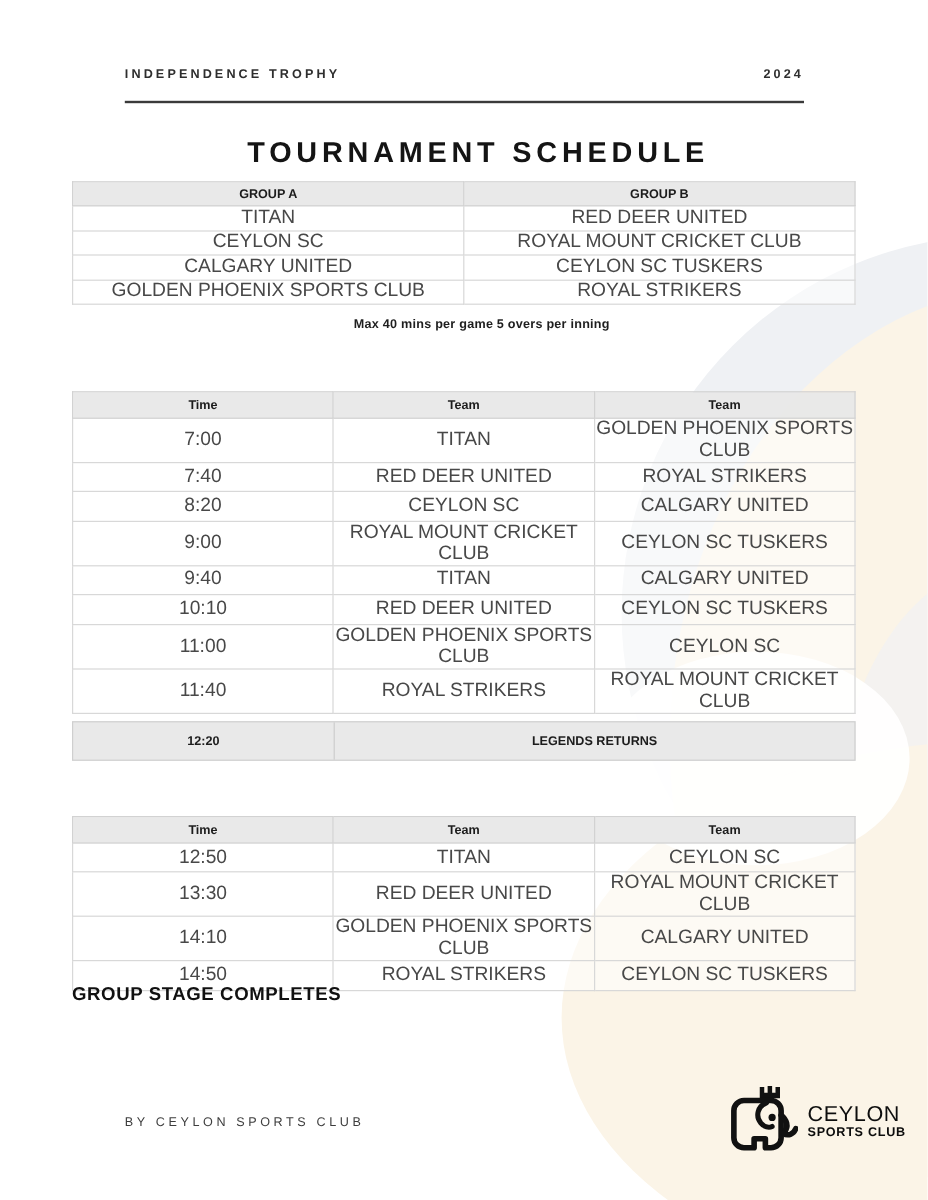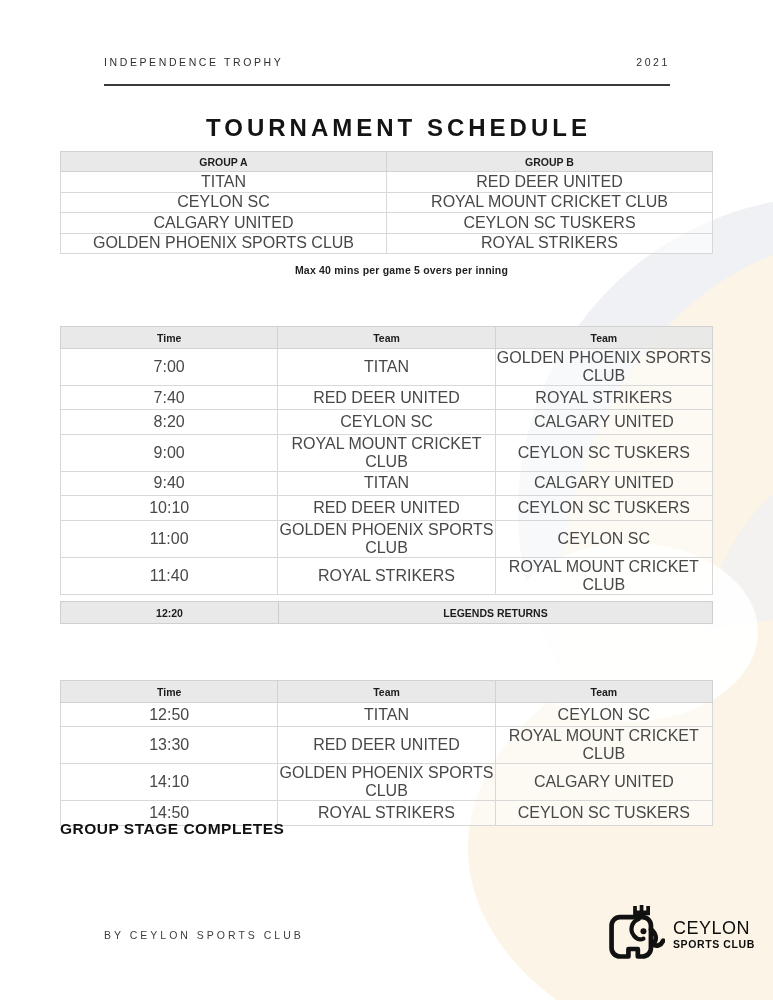--- a/index.html
+++ b/index.html
@@ -12,21 +12,21 @@
   .wm { position:absolute; border-radius:50%; }
   .wm-gray1  { left:518px; top:196px; width:630px; height:630px; background:#eff1f4; }
   .wm-cream1 { left:558px; top:238px; width:610px; height:760px; background:#fbf4e7; }
   .wm-gray2  { left:698px; top:468px; width:290px; height:430px; background:#eff1f4; opacity:.65; }
   .wm-cream2 { left:468px; top:618px; width:710px; height:460px; background:#fbf4e7; }
   .wm-white  { left:503px; top:543px; width:255px; height:178px; background:#ffffff; opacity:.92; }
   
   .doc-header {
     position:absolute; left:104px; top:56px; width:566px;
     display:flex; justify-content:space-between;
-    font-size:10.5px; letter-spacing:2.6px; font-weight:400; color:#2e2e2e;
+    font-size:10.5px; letter-spacing:2.6px; font-weight:700; color:#2e2e2e;
   }
   .rule { position:absolute; left:104px; top:84px; width:566px; border:none; border-top:2px solid #3a3a3a; margin:0; }
   .title {
     position:absolute; left:0; top:102px; width:773px; margin:12px;
     text-align:center; font-size:24px; font-weight:600; letter-spacing:4px; color:#141414;
   }
   
   .tbl {
     position:absolute; left:60px; width:653px;
     border-collapse:collapse; table-layout:fixed;
@@ -46,21 +46,21 @@
   .sched th { height:21px; }
   .sched td { height:23.4px; }
   .s1 { top:326px; }
   .s2 { top:680px; }
   .note {
     position:absolute; left:75px; top:264px; width:653px; text-align:center;
     font-size:10.5px; font-weight:700; letter-spacing:.2px; color:#1e1e1e;
   }
   
   .break {
-    position:absolute; left:60px; top:601px; width:653px; height:23px; box-sizing:border-box;
+    position:absolute; left:60px; top:601px; width:653px; height:33px; box-sizing:border-box;
     display:flex; background:rgba(232,232,232,0.95); border:1px solid #cfcfcf;
     font-weight:700; font-size:10.5px; color:#1c1c1c;
   }
   .break .c1 { width:33.33%; border-right:1px solid #cccccc; display:flex; align-items:center; justify-content:center; }
   .break .c2 { flex:1; display:flex; align-items:center; justify-content:center; }
   
   .closing {
     position:absolute; left:60px; top:820px; width:653px; text-align:left;
     font-size:15.5px; font-weight:700; letter-spacing:.5px; color:#101010;
   }
@@ -82,21 +82,21 @@
   <div>
     <div class="wm wm-gray1"></div>
     <div class="wm wm-cream1"></div>
     <div class="wm wm-gray2"></div>
     <div class="wm wm-cream2"></div>
     <div class="wm wm-white"></div>
   </div>
 
   <div class="doc-header">
     <span>INDEPENDENCE TROPHY</span>
-    <span>2021</span>
+    <span>2024</span>
   </div>
   <hr class="rule">
 
   <h1 class="title">TOURNAMENT SCHEDULE</h1>
 
   <table class="tbl groups">
       <thead>
         <tr>
           <th>GROUP A</th>
           <th>GROUP B</th>

